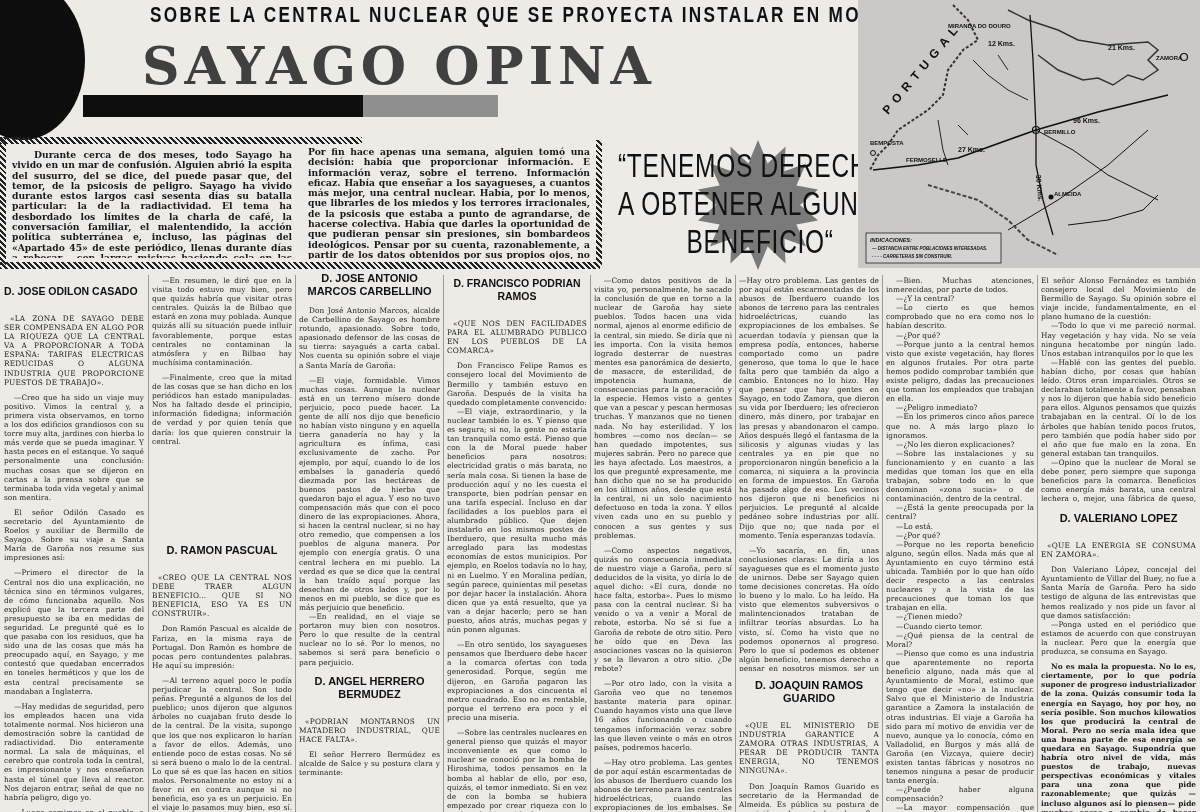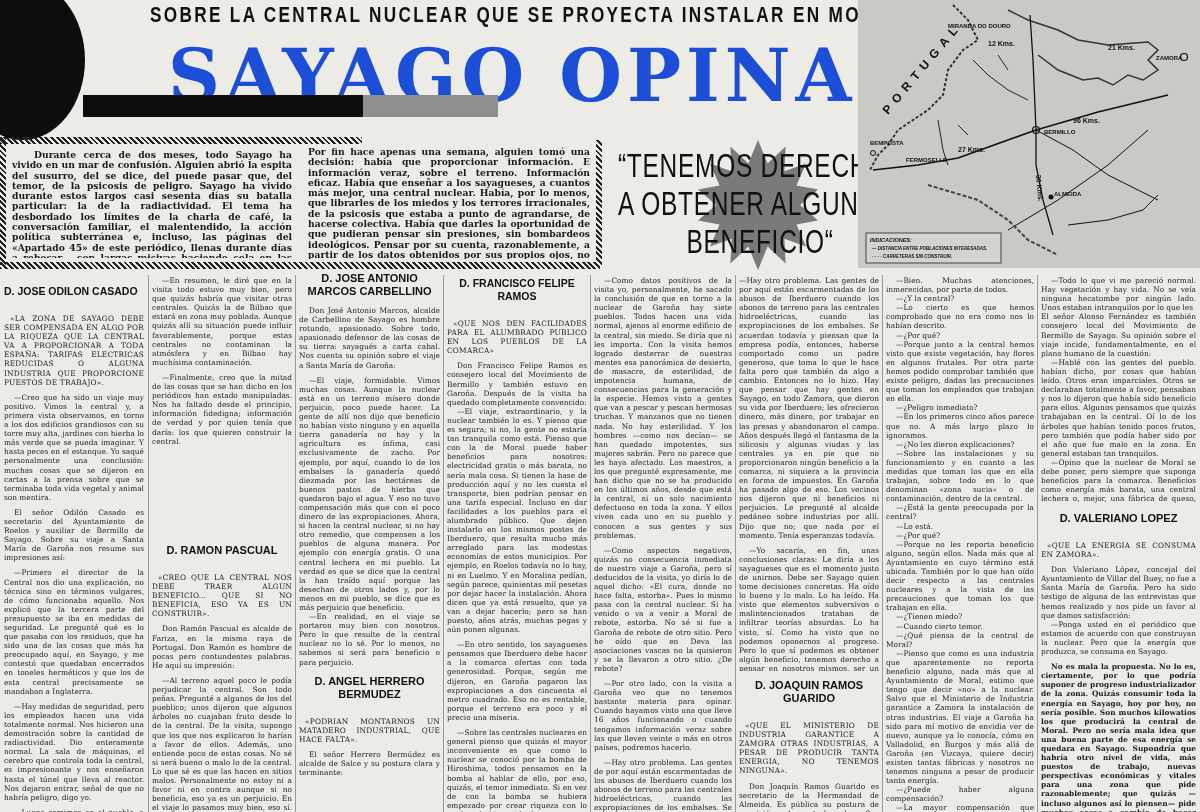--- a/index.html
+++ b/index.html
@@ -1,20 +1,20 @@
 <!DOCTYPE html>
 <html><head>
 <meta charset="utf-8">
 <style>
   html,body{margin:0;padding:0;}
   body{width:1200px;height:812px;overflow:hidden;background:#ecebe6;color:#1a1a1a;position:relative;font-family:"DejaVu Serif","Liberation Serif",serif;}
   .abs{position:absolute;}
   .kicker{left:150px;top:2px;width:700px;font-family:"Liberation Sans",sans-serif;font-weight:bold;font-size:22px;letter-spacing:3px;transform:scaleX(0.78);transform-origin:left top;white-space:nowrap;color:#111;}
   .blob{left:-40px;top:-20px;width:125px;height:160px;background:#0d0d0d;border-radius:50%;}
-  .title{left:168px;top:40px;font-family:"DejaVu Serif",serif;font-weight:900;font-size:72px;letter-spacing:5px;color:#1d4ed8;white-space:nowrap;line-height:1;}
+  .title{left:142px;top:40px;font-family:"DejaVu Serif",serif;font-weight:900;font-size:52px;letter-spacing:5px;color:#404040;white-space:nowrap;line-height:1;}
   .bar-black{left:83px;top:95px;width:280px;height:22px;background:#0e0e0e;}
   .bar-grey{left:363px;top:95px;width:135px;height:22px;background:#8f8f8f;}
   .zig{height:7px;background-image:repeating-linear-gradient(45deg,#222 0 2px,transparent 2px 4px);}
   .zigv{width:6px;background-image:repeating-linear-gradient(45deg,#222 0 2px,transparent 2px 4px);}
   .intro{font-size:9.2px;line-height:1.12;font-weight:bold;text-align:justify;color:#1a1a1a;}
   .intro p{margin:0;text-indent:22px;}
   .pull{left:608px;top:140px;width:260px;height:130px;}
   .star{left:90px;top:0;width:120px;height:130px;background:#7a7a7a;clip-path:polygon(50% 0%,58% 18%,73% 5%,72% 24%,90% 18%,82% 35%,100% 38%,85% 50%,100% 62%,82% 65%,90% 82%,72% 76%,73% 95%,58% 82%,50% 100%,42% 82%,27% 95%,28% 76%,10% 82%,18% 65%,0% 62%,15% 50%,0% 38%,18% 35%,10% 18%,28% 24%,27% 5%,42% 18%);}
   .pull-text{position:absolute;left:10px;top:6px;width:250px;font-family:"Liberation Sans",sans-serif;font-size:34px;line-height:38px;letter-spacing:1px;color:#111;transform:scaleX(0.72);transform-origin:left top;white-space:nowrap;width:350px;}
   .map{left:858px;top:0;width:342px;height:268px;background:#c9c8c4;overflow:hidden;}
@@ -134,21 +134,21 @@
   <p>Don José Antonio Marcos, alcalde de Carbellino de Sayago es hombre rotundo, apasionado. Sobre todo, apasionado defensor de las cosas de su tierra: sayagués a carta cabal. Nos cuenta su opinión sobre el viaje a Santa María de Garoña:</p>
   <p class="tight">—El viaje, formidable. Vimos muchas cosas. Aunque la nuclear está en un terreno mísero donde perjuicio, poco puede hacer. La gente de allí nos dijo que beneficio no habían visto ninguno y en aquella tierra ganadería no hay y la agricultura es ínfima, casi exclusivamente de zacho. Por ejemplo, por aquí, cuando lo de los embalses la ganadería quedó diezmada por las hectáreas de buenos pastos de hierba que quedaron bajo el agua. Y eso no tuvo compensación más que con el poco dinero de las expropiaciones. Ahora, si hacen la central nuclear, si no hay otro remedio, que compensen a los pueblos de alguna manera. Por ejemplo con energía gratis. O una central lechera en mi pueblo. La verdad es que se dice que la central la han traído aquí porque las desechan de otros lados y, por lo menos en mi pueblo, se dice que es más perjuicio que beneficio.</p>
   <p>—En realidad, en el viaje se portaron muy bien con nosotros. Pero lo que resulte de la central nuclear no lo sé. Por lo menos, no sabemos si será para beneficio o para perjuicio.</p>
   <div class="hd">D. ANGEL HERRERO BERMUDEZ</div>
   <p class="q">«PODRIAN MONTARNOS UN MATADERO INDUSTRIAL, QUE HACE FALTA».</p>
   <p class="tight">El señor Herrero Bermúdez es alcalde de Salce y su postura clara y terminante:</p>
 
 </div>
 
 <div class="abs col" style="left:447px;top:273px;width:140px;height:539px;">
-  <div class="hd" style="margin-top:4px;font-size:10.5px;">D. FRANCISCO FELIPE RAMOS</div>
+  <div class="hd" style="margin-top:4px;font-size:10.5px;">D. FRANCISCO PODRIAN RAMOS</div>
   <p class="q">«QUE NOS DEN FACILIDADES PARA EL ALUMBRADO PUBLICO EN LOS PUEBLOS DE LA COMARCA»</p>
   <p class="tight">Don Francisco Felipe Ramos es consejero local del Movimiento de Bermillo y también estuvo en Garoña. Después de la visita ha quedado completamente convencido:</p>
   <p>—El viaje, extraordinario, y la nuclear también lo es. Y pienso que es segura; si no, la gente no estaría tan tranquila como está. Pienso que con la de Moral puede haber beneficios para nosotros: electricidad gratis o más barata, no sería mala cosa. Si tienen la base de producción aquí y no les cuesta el transporte, bien podrían pensar en una tarifa especial. Incluso en dar facilidades a los pueblos para el alumbrado público. Que dejen instalarlo en los mismos postes de Iberduero, que resulta mucho más arreglado para las modestas economías de estos municipios. Por ejemplo, en Roelos todavía no lo hay, ni en Luelmo. Y en Moralina pedían, según parece, quinientas mil pesetas por dejar hacer la instalación. Ahora dicen que ya está resuelto, que ya van a dejar hacerlo; pero se han puesto, años atrás, muchas pegas y aún ponen algunas.</p>
   <p>—En otro sentido, los sayagueses pensamos que Iberduero debe hacer a la comarca ofertas con toda generosidad. Porque, según me dijeron, en Garoña pagaron las expropiaciones a dos cincuenta el metro cuadrado. Eso no es rentable, porque el terreno era poco y el precio una miseria.</p>
   <p>—Sobre las centrales nucleares en general pienso que quizás el mayor inconveniente es que como lo nuclear se conoció por la bomba de Hiroshima, todos pensamos en la bomba al hablar de ello, por eso, quizás, el temor inmediato. Si en vez de con la bomba se hubiera empezado por crear riqueza con lo nuclear, hubiera sido de otra manera seguramente.</p>
 
 </div>
 
 <div class="abs col" style="left:594px;top:276px;width:138px;height:536px;">
   <p>—Como datos positivos de la visita yo, personalmente, he sacado la conclusión de que en torno a la nuclear de Garoña hay siete pueblos. Todos hacen una vida normal, ajenos al enorme edificio de la central, sin miedo. Se diría que ni les importa. Con la visita hemos logrado desterrar de nuestras mentes esa panorámica de desierto, de masacre, de esterilidad, de impotencia humana, de consecuencias para la generación y la especie. Hemos visto a gentes que van a pescar y pescan hermosas truchas. Y manzanos que no tienen nada. No hay esterilidad. Y los hombres —como nos decían— se han quedado impotentes, sus mujeres sabrán. Pero no parece que les haya afectado. Los maestros, a los que pregunté expresamente, me han dicho que no se ha producido en los últimos años, desde que está la central, ni un solo nacimiento defectuoso en toda la zona. Y ellos viven cada uno en su pueblo y conocen a sus gentes y sus problemas.</p>
@@ -186,22 +186,22 @@
   <p class="tight">—Cuando cierto temor.</p>
   <p class="tight">—¿Qué piensa de la central de Moral?</p>
   <p class="tight">—Pienso que como es una industria que aparentemente no reporta beneficio alguno, nada más que al Ayuntamiento de Moral, estimo que tengo que decir «no» a la nuclear. Salvo que el Ministerio de Industria garantice a Zamora la instalación de otras industrias. El viaje a Garoña ha sido para mí motivo de envidia ver de nuevo, aunque ya lo conocía, cómo en Valladolid, en Burgos y más allá de Garoña (en Vizcaya, quiere decir) existen tantas fábricas y nosotros no tenemos ninguna a pesar de producir tanta energía.</p>
   <p class="tight">—¿Puede haber alguna compensación?</p>
   <p class="tight">—La mayor compensación que podrían hacernos es la instalación de algunas fábricas en nuestra comarca o en Zamora.</p>
 
 </div>
 
 <div class="abs col" style="left:1041px;top:276px;width:155px;height:536px;">
   <div style="height:228px;overflow:hidden;">
+    <p class="tight" style="text-indent:0">El señor Alonso Fernández es también consejero local del Movimiento de Bermillo de Sayago. Su opinión sobre el viaje incide, fundamentalmente, en el plano humano de la cuestión:</p>
     <p class="tight">—Todo lo que vi me pareció normal. Hay vegetación y hay vida. No se veía ninguna hecatombe por ningún lado. Unos estaban intranquilos por lo que les</p>
-    <p class="tight" style="text-indent:0">El señor Alonso Fernández es también consejero local del Movimiento de Bermillo de Sayago. Su opinión sobre el viaje incide, fundamentalmente, en el plano humano de la cuestión:</p>
     <p class="tight">—Hablé con las gentes del pueblo. habían dicho, por cosas que habían leído. Otros eran imparciales. Otros se declaraban totalmente a favor, pensaban y nos lo dijeron que había sido beneficio para ellos. Algunos pensamos que quizás trabajaban en la central. Oí lo de los árboles que habían tenido pocos frutos, pero también que podía haber sido por el año que fue malo en la zona. En general estaban tan tranquilos.</p>
     <p class="tight">—Opino que la nuclear de Moral se debe poner, pero siempre que suponga beneficios para la comarca. Beneficios como energía más barata, una central lechera o, mejor, una fábrica de queso, que aquí hay mucha leche de oveja. También un matadero.</p>
 
   </div>
   <div class="hd">D. VALERIANO LOPEZ</div>
   <p class="q">«QUE LA ENERGIA SE CONSUMA EN ZAMORA».</p>
   <p class="tight">Don Valeriano López, concejal del Ayuntamiento de Villar del Buey, no fue a Santa María de Garoña. Pero ha sido testigo de alguna de las entrevistas que hemos realizado y nos pide un favor al que damos satisfacción:</p>
   <p>—Ponga usted en el periódico que estamos de acuerdo con que construyan la nuclear. Pero que la energía que produzca, se consuma en Sayago.</p>
   <p class="bold">No es mala la propuesta. No lo es, ciertamente, por lo que podría suponer de progreso industrializador de la zona. Quizás consumir toda la energía en Sayago, hoy por hoy, no sería posible. Son muchos kilowatios los que producirá la central de Moral. Pero no sería mala idea que una buena parte de esa energía se quedara en Sayago. Supondría que habría otro nivel de vida, más puestos de trabajo, nuevas perspectivas económicas y vitales para una zona que pide razonablemente; que quizás —incluso algunos así lo piensen— pide muchas cosas a cambio de hacer sitio a una central nuclear. Pero que no pide demasiado; ni demasiado que no sea justo. Quizás ni siquiera pide más que lo necesario. Y, por supuesto, mucho menos de lo que sus gentes se merecen por haber sabido sobrevivir, salir adelante y vencer en esta lucha diaria por sacarle a la tierra inhóspita su fruto con mucho esfuerzo, mucho trabajo y poniendo todo su amor a la tierra en la reja de sus arados todos los días.</p>
 </div>

